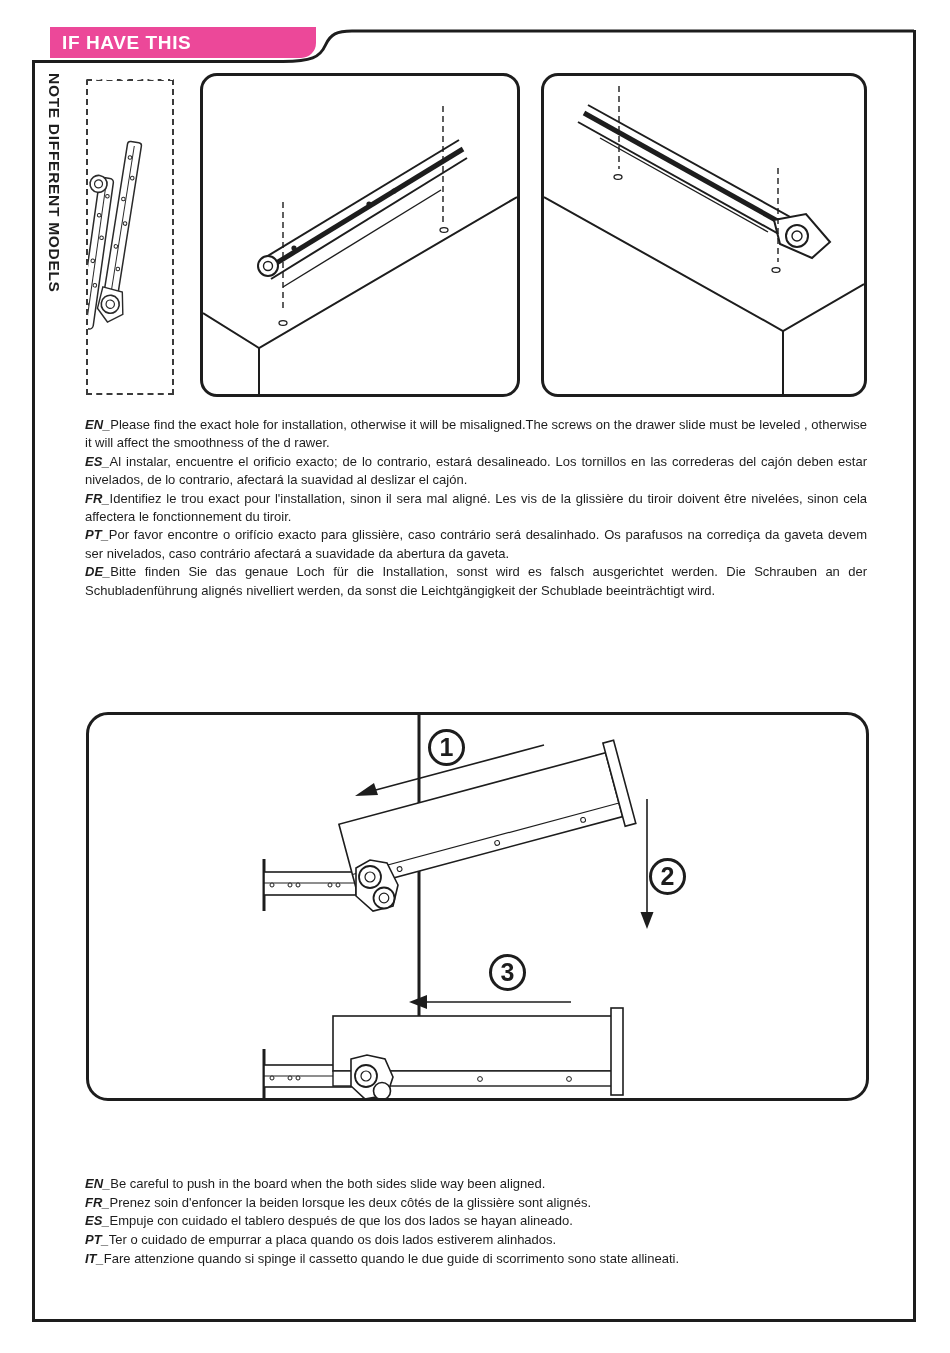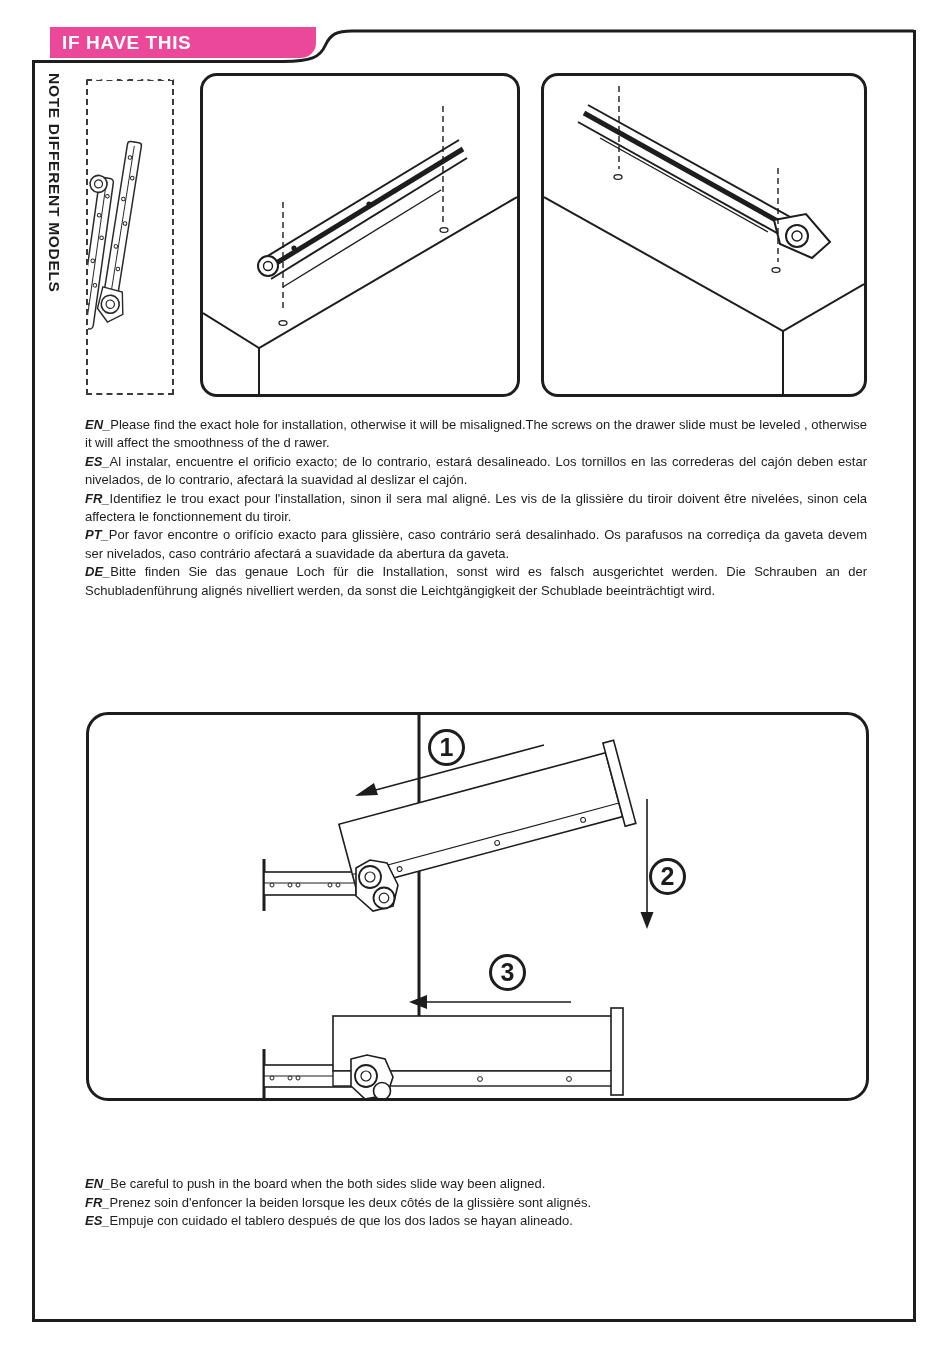--- a/index.html
+++ b/index.html
@@ -216,15 +216,17 @@
   </div>
 
   <div id="circ1" class="circ">1</div>
   <div id="circ2" class="circ">2</div>
   <div id="circ3" class="circ">3</div>
 
   <div id="instr-bottom" class="instr">
     <p><span class="pfx">EN_</span><span>Be careful to push in the board when the both sides slide way been aligned.</span></p>
     <p><span class="pfx">FR_</span><span>Prenez soin d'enfoncer la beiden lorsque les deux côtés de la glissière sont alignés.</span></p>
     <p><span class="pfx">ES_</span><span>Empuje con cuidado el tablero después de que los dos lados se hayan alineado.</span></p>
+    <p><span class="pfx">PT_</span><span>Ter o cuidado de empurrar a placa quando os dois lados estiverem alinhados.</span></p>
+    <p><span class="pfx">IT_</span><span>Fare attenzione quando si spinge il cassetto quando le due guide di scorrimento sono state allineati.</span></p>
   </div>
 
 </div>
 
 </body></html>

